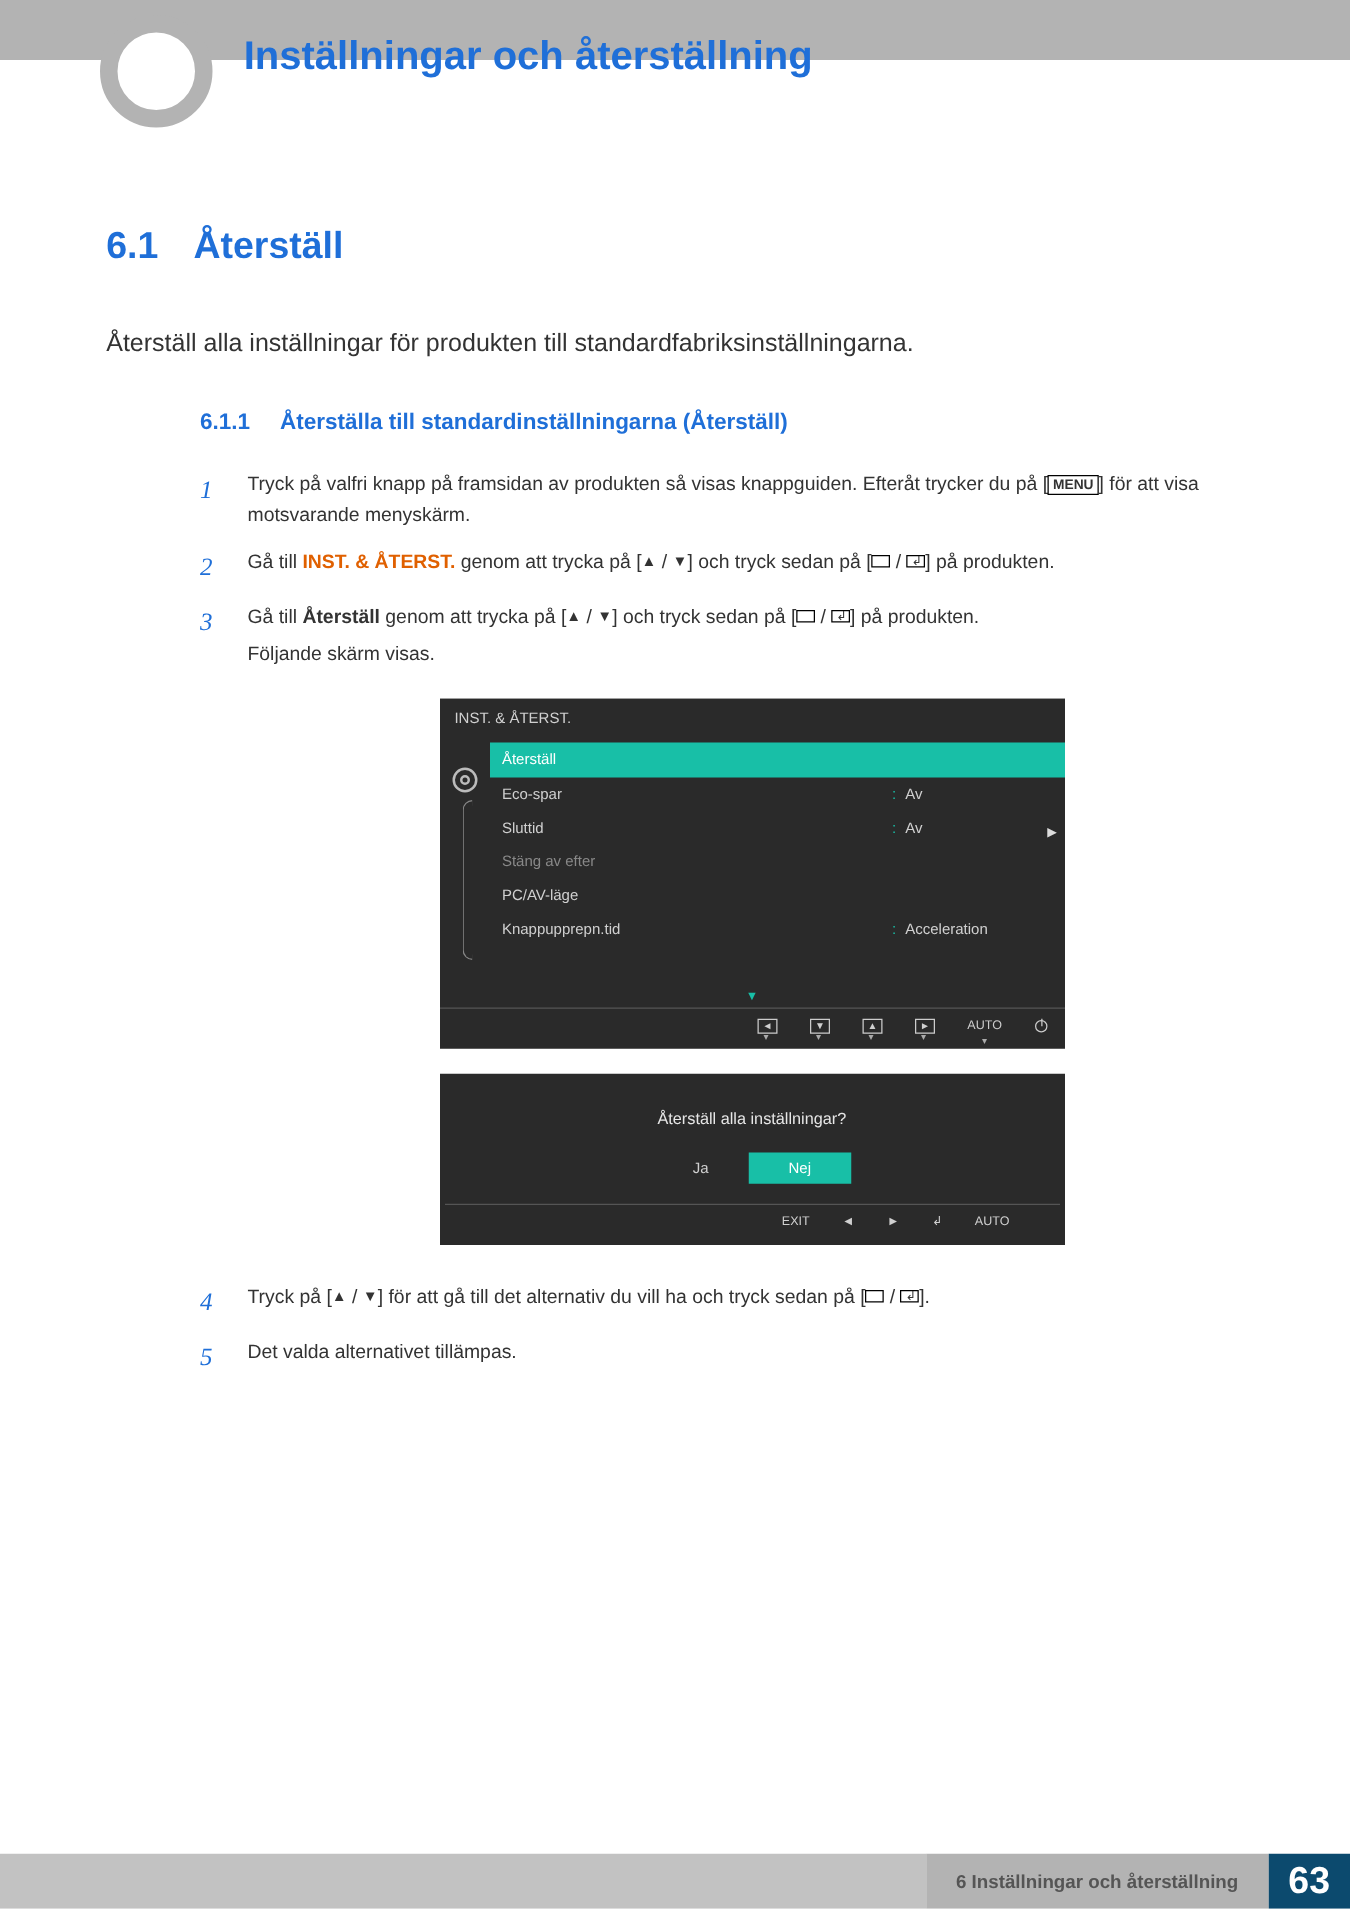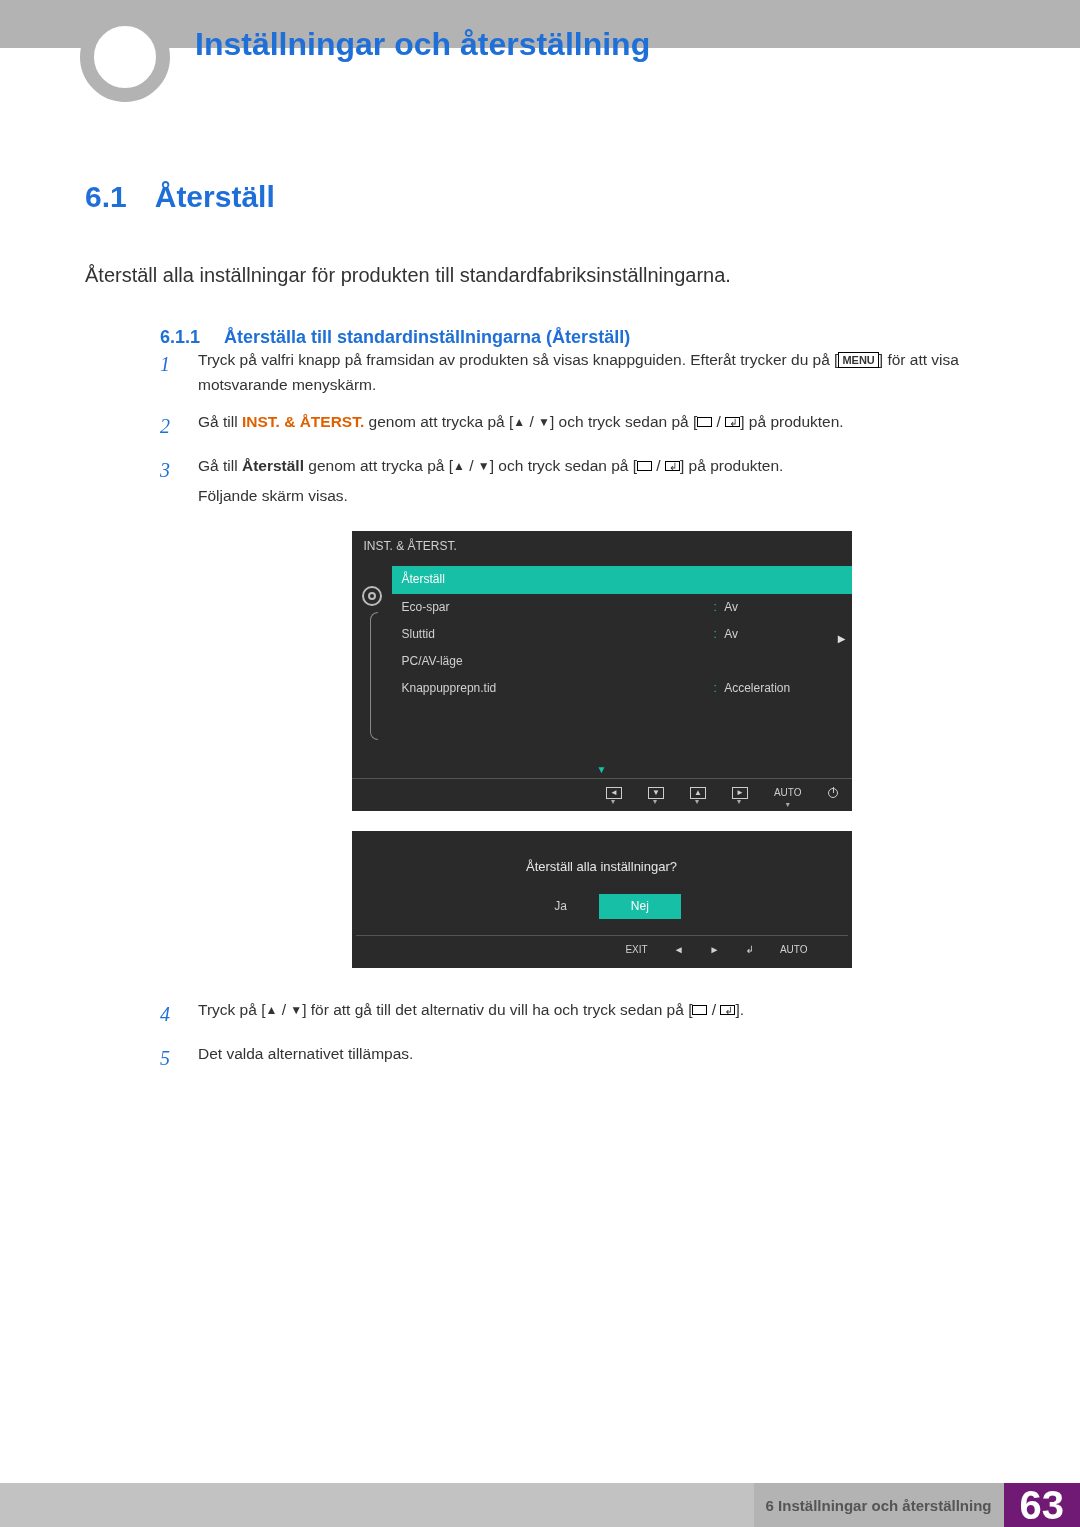--- a/index.html
+++ b/index.html
@@ -37,21 +37,21 @@
   .content {
     position: absolute;
     top: 180px;
     left: 85px;
     width: 920px;
   }
   .h1-row { display: flex; align-items: baseline; gap: 28px; margin-bottom: 50px; }
   .h1-num { font-size: 30px; color: #1f6fd8; font-weight: bold; }
   .h1-text { font-size: 30px; color: #1f6fd8; font-weight: bold; }
   .intro { font-size: 20px; margin-bottom: 40px; }
-  .h2-row { display: flex; align-items: baseline; gap: 24px; margin-left: 75px; }
+  .h2-row { display: flex; align-items: baseline; gap: 24px; margin-left: 75px; margin-bottom: 28px; }
   .h2-num { font-size: 18px; color: #1f6fd8; font-weight: bold; }
   .h2-text { font-size: 18px; color: #1f6fd8; font-weight: bold; }
   .steps { margin-left: 75px; }
   .step { display: flex; gap: 20px; margin-bottom: 12px; font-size: 15.5px; line-height: 1.6; }
   .step-num { color: #1f6fd8; font-size: 20px; font-style: italic; font-family: Georgia, serif; width: 18px; flex-shrink: 0; }
   .step-body { flex: 1; }
   .kw-orange { color: #e06000; font-weight: bold; }
   .kw-bold { font-weight: bold; }
   .menu-key {
     display: inline-block;
@@ -170,25 +170,25 @@
     position: absolute;
     bottom: 0; left: 0; right: 0;
     height: 44px;
     display: flex;
     align-items: stretch;
   }
   .pf-track { flex:1; background:#c2c2c2; }
   .pf-chapter {
     background:#b3b3b3; color:#555;
     font-size:15px; font-weight:bold;
-    display:flex; align-items:center; padding: 0 12px;
+    display:flex; align-items:center; padding: 0 24px;
   }
   .pf-num {
-    background:#701a75; color:#fff;
-    font-size: 40px; font-weight:bold;
+    background:#0c4a6e; color:#fff;
+    font-size: 30px; font-weight:bold;
     display:flex; align-items:center; padding: 0 16px;
   }
 </style>
 </head>
 <body>
 
 <div class="top-bar"></div>
 <div class="chapter-badge"></div>
 <div class="chapter-title">Inställningar och återställning</div>
 
@@ -241,20 +241,23 @@
                   <div class="osd-row selected">
                     <span class="label">Återställ</span>
                   </div>
                   <div class="osd-row">
                     <span class="label">Eco-spar</span>
                     <span class="val">Av</span>
                   </div>
                   <div class="osd-row">
                     <span class="label">Sluttid</span>
                     <span class="val">Av</span>
+                  </div>
+                  <div class="osd-row">
+                    <span class="label dim">Stäng av efter</span>
                   </div>
                   <div class="osd-row">
                     <span class="label">PC/AV-läge</span>
                   </div>
                   <div class="osd-row">
                     <span class="label">Knappupprepn.tid</span>
                     <span class="val">Acceleration</span>
                   </div>
                 </div>
             </div>

